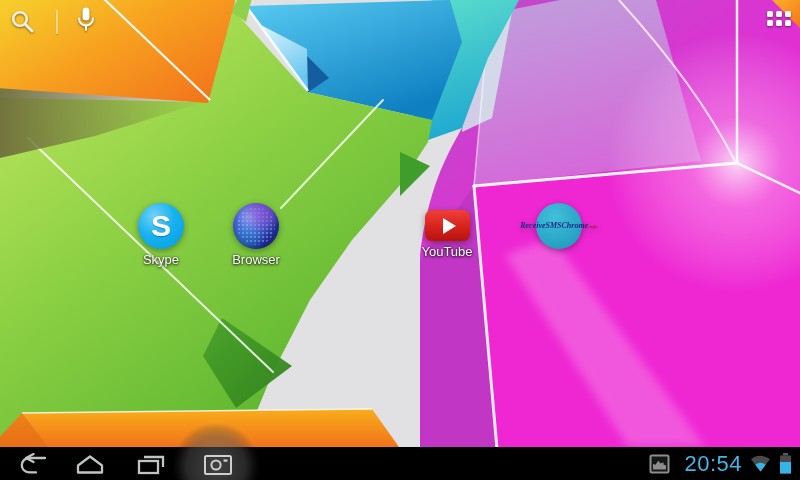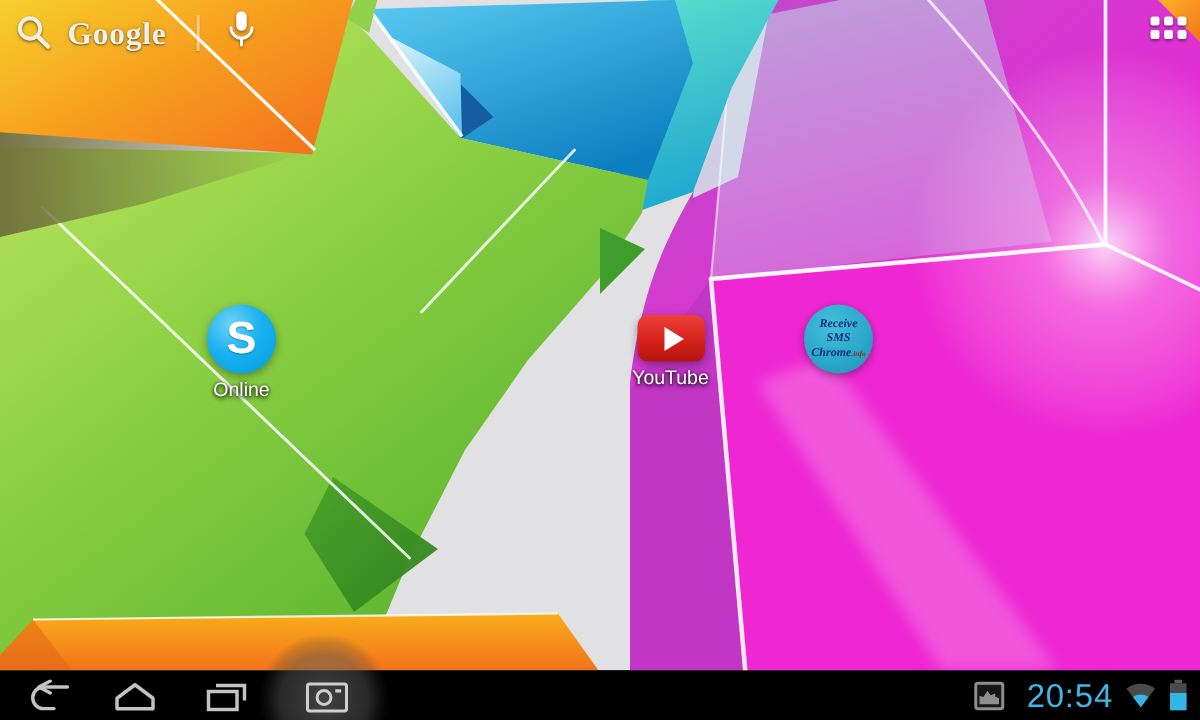--- a/index.html
+++ b/index.html
@@ -44,21 +44,21 @@
   .ic-chrome .ring{width:21px;height:21px;border-radius:50%;background:#fdfdfd;
             display:flex;align-items:center;justify-content:center;box-shadow:0 0 2px rgba(0,0,0,.35);}
   .ic-chrome .lens{width:14px;height:14px;border-radius:50%;
             background:radial-gradient(circle at 35% 30%,#9cc6fa 0%,#4d8ae8 55%,#2a6ad0 100%);}
   .ic-youtube{width:45px;height:31px;margin-top:7px;border-radius:7px;
             background:linear-gradient(#ef4038 0%,#d6221c 55%,#b5140f 100%);
             display:flex;align-items:center;justify-content:center;}
   .ic-youtube .tri{width:0;height:0;border-left:13px solid #fff;
             border-top:8px solid transparent;border-bottom:8px solid transparent;margin-left:4px;}
   .ic-sms{border-radius:50%;background:radial-gradient(circle at 40% 30%,#41c0da 0%,#2aa6c8 60%,#1e90b4 100%);
-            display:flex;flex-direction:column;align-items:center;justify-content:center;margin-left:32px;}
+            display:flex;flex-direction:row;align-items:center;justify-content:center;margin-left:32px;}
   .ic-sms .l{font-family:"Liberation Serif",serif;font-style:italic;font-weight:bold;
             font-size:8px;line-height:9.5px;color:#182a80;}
   .ic-sms .suf{font-size:5px;color:#8c2a20;}
   
   .navbar{position:absolute;left:0;top:447px;width:800px;height:33px;background:#000;z-index:10;}
   .camglow{position:absolute;left:170px;top:-27px;width:92px;height:92px;border-radius:50%;
            background:radial-gradient(circle,rgba(110,110,110,.60) 0%,rgba(84,84,84,.48) 45%,
                       rgba(60,60,60,.22) 58%,rgba(0,0,0,0) 67%);}
   .navbtn{position:absolute;top:0;height:33px;display:flex;align-items:center;justify-content:center;cursor:pointer;}
   .nav-back{left:12px;width:40px;}
@@ -179,21 +179,20 @@
       <path d="M770,-2 L802,-2 L802,30 Z" fill="url(#gOrTR)"></path>
     </g>
   </svg>
 
   <div class="gwidget">
     <div class="gsearch-hit">
       <svg class="icon-shadow" width="26" height="26" viewBox="0 0 26 26">
         <circle cx="10" cy="10" r="6.8" stroke="#f3efe4" stroke-width="2.6" fill="none"></circle>
         <line x1="15.2" y1="15.2" x2="22" y2="22" stroke="#f3efe4" stroke-width="3" stroke-linecap="round"></line>
       </svg>
-      <span class="glogo">Google</span>
     </div>
     <div class="gdivider"></div>
     <div style="cursor:pointer;">
       <svg class="icon-shadow" width="24" height="28" viewBox="0 0 24 28">
         <rect x="8.5" y="1.5" width="7" height="13" rx="3.5" fill="#ffffff"></rect>
         <path d="M5 12.5 a7 7 0 0 0 14 0" stroke="#ffffff" stroke-width="2" fill="none" stroke-linecap="round"></path>
         <line x1="12" y1="19.5" x2="12" y2="24" stroke="#ffffff" stroke-width="2" stroke-linecap="round"></line>
       </svg>
     </div>
   </div>
@@ -204,23 +203,27 @@
       <span></span>
     <span></span>
       <span></span>
       <span></span>
   </div>
 
   <div class="apptile" style="left:123px;">
     <div class="appicon ic-skype">
         <b>S</b>
       </div>
-    <div class="applabel">Online</div>
-  </div>
-
+    <div class="applabel">Skype</div>
+  </div>
+
+  <div class="apptile" style="left:218px;">
+    <div class="appicon ic-browser"></div>
+    <div class="applabel">Browser</div>
+  </div>
 
 
   <div class="apptile" style="left:409px;">
     <div class="appicon ic-youtube">
         <div class="tri"></div>
       </div>
     <div class="applabel">YouTube</div>
   </div>
 
   <div class="apptile" style="left:504px;">

